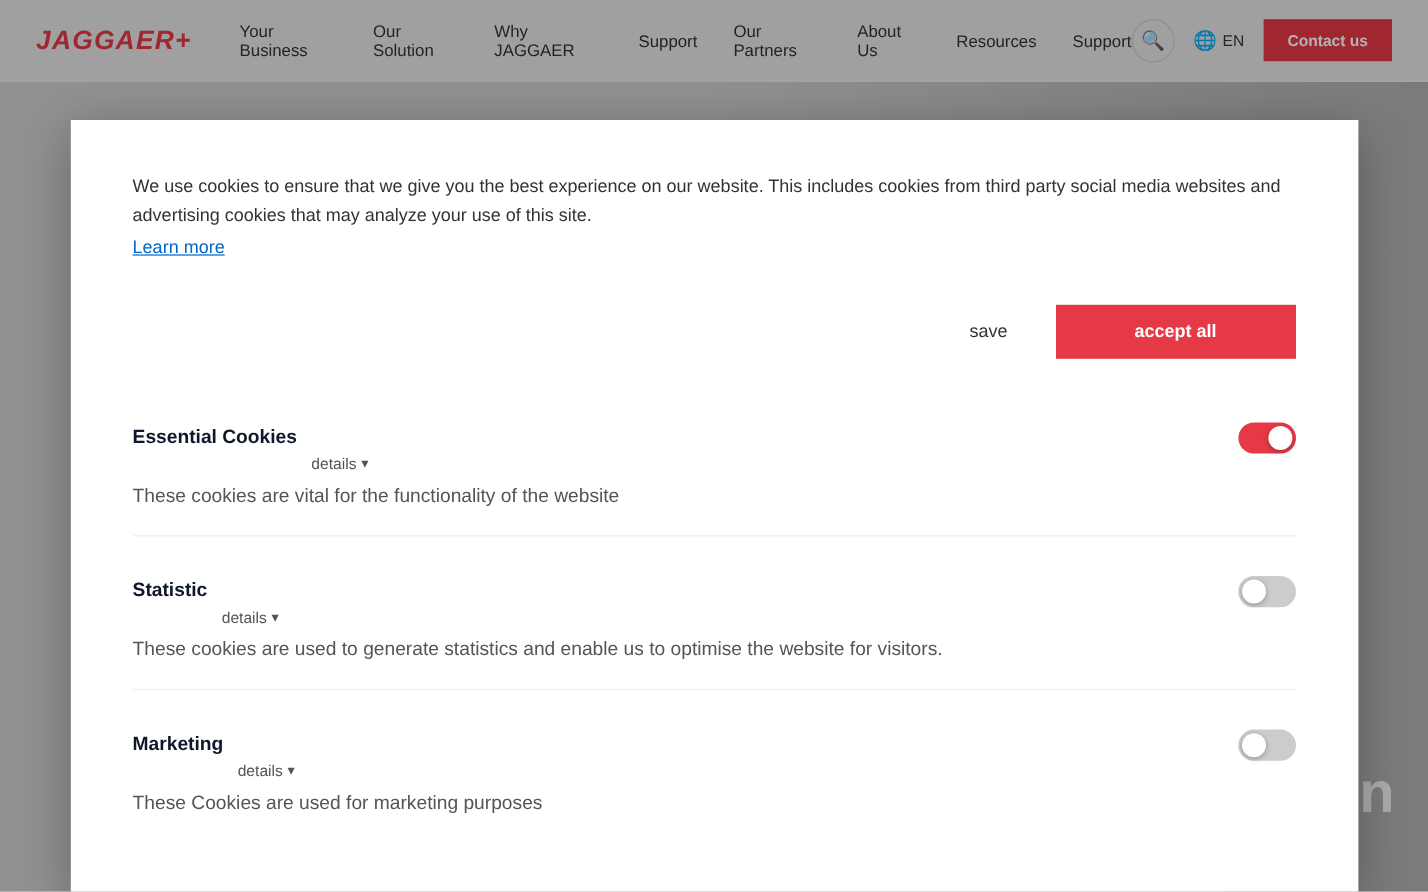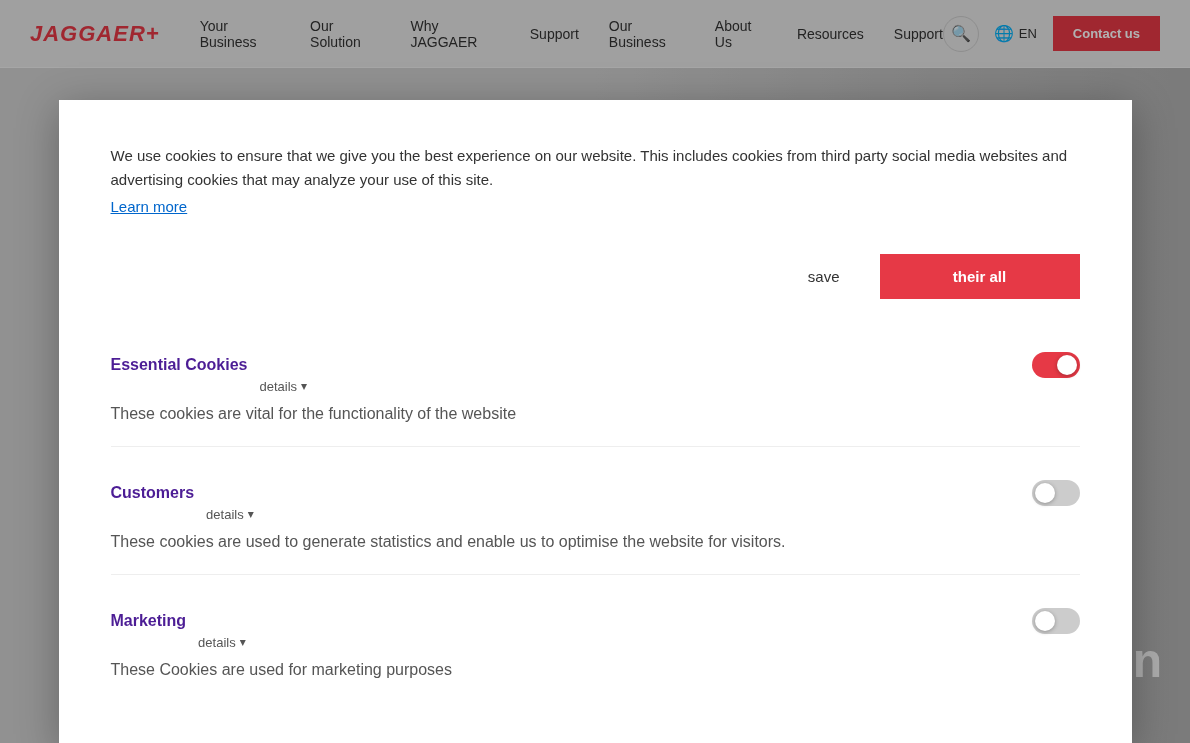--- a/index.html
+++ b/index.html
@@ -203,21 +203,21 @@
     }
     .cookie-section-header {
       display: flex;
       align-items: center;
       gap: 12px;
       margin-bottom: 8px;
     }
     .cookie-section-title {
       font-size: 16px;
       font-weight: 700;
-      color: #4c1d95;
+      color: #0f172a;
     }
     .details-btn {
       background: transparent;
       border: none;
       color: #555;
       font-size: 13px;
       cursor: pointer;
       display: flex;
       align-items: flex-start;
       gap: 4px;
@@ -275,21 +275,21 @@
 
 <nav class="navbar">
   <div class="navbar-logo">
     <span class="logo-text">JAGGAER+</span>
   </div>
   <div class="nav-items">
     <span class="nav-item">Your Business</span>
     <span class="nav-item">Our Solution</span>
     <span class="nav-item">Why JAGGAER</span>
     <span class="nav-item">Support</span>
-    <span class="nav-item">Our Business</span>
+    <span class="nav-item">Our Partners</span>
     <span class="nav-item">About Us</span>
     <span class="nav-item">Resources</span>
     <span class="nav-item">Support</span>
   </div>
   <div class="nav-right">
     <div class="nav-search">
       <span>🔍</span>
     </div>
     <div class="nav-lang">
       <span class="globe-icon">🌐</span>
@@ -318,21 +318,21 @@
 <div class="overlay"></div>
 
 <div class="modal-backdrop">
   <div class="modal">
 
     <p class="modal-body-text">We use cookies to ensure that we give you the best experience on our website. This includes cookies from third party social media websites and advertising cookies that may analyze your use of this site.</p>
     <a class="modal-learn-more">Learn more</a>
 
     <div class="modal-buttons">
       <button class="btn-save">save</button>
-      <button class="btn-accept">their all</button>
+      <button class="btn-accept">accept all</button>
     </div>
 
     
     <div class="cookie-section">
       <div class="cookie-section-header">
         <span class="cookie-section-title">Essential Cookies</span>
         <button class="details-btn">
           <span>details</span>
           <span class="chevron-down">▾</span>
         </button>
@@ -343,21 +343,21 @@
         </div>
       </div>
       <p class="cookie-desc">These cookies are vital for the functionality of the website</p>
     </div>
 
     <div class="divider"></div>
 
     
     <div class="cookie-section">
       <div class="cookie-section-header">
-        <span class="cookie-section-title">Customers</span>
+        <span class="cookie-section-title">Statistic</span>
         <button class="details-btn">
           <span>details</span>
           <span class="chevron-down">▾</span>
         </button>
         <div class="toggle-wrapper">
           <div class="toggle off">
             <div class="toggle-knob"></div>
           </div>
         </div>
       </div>

